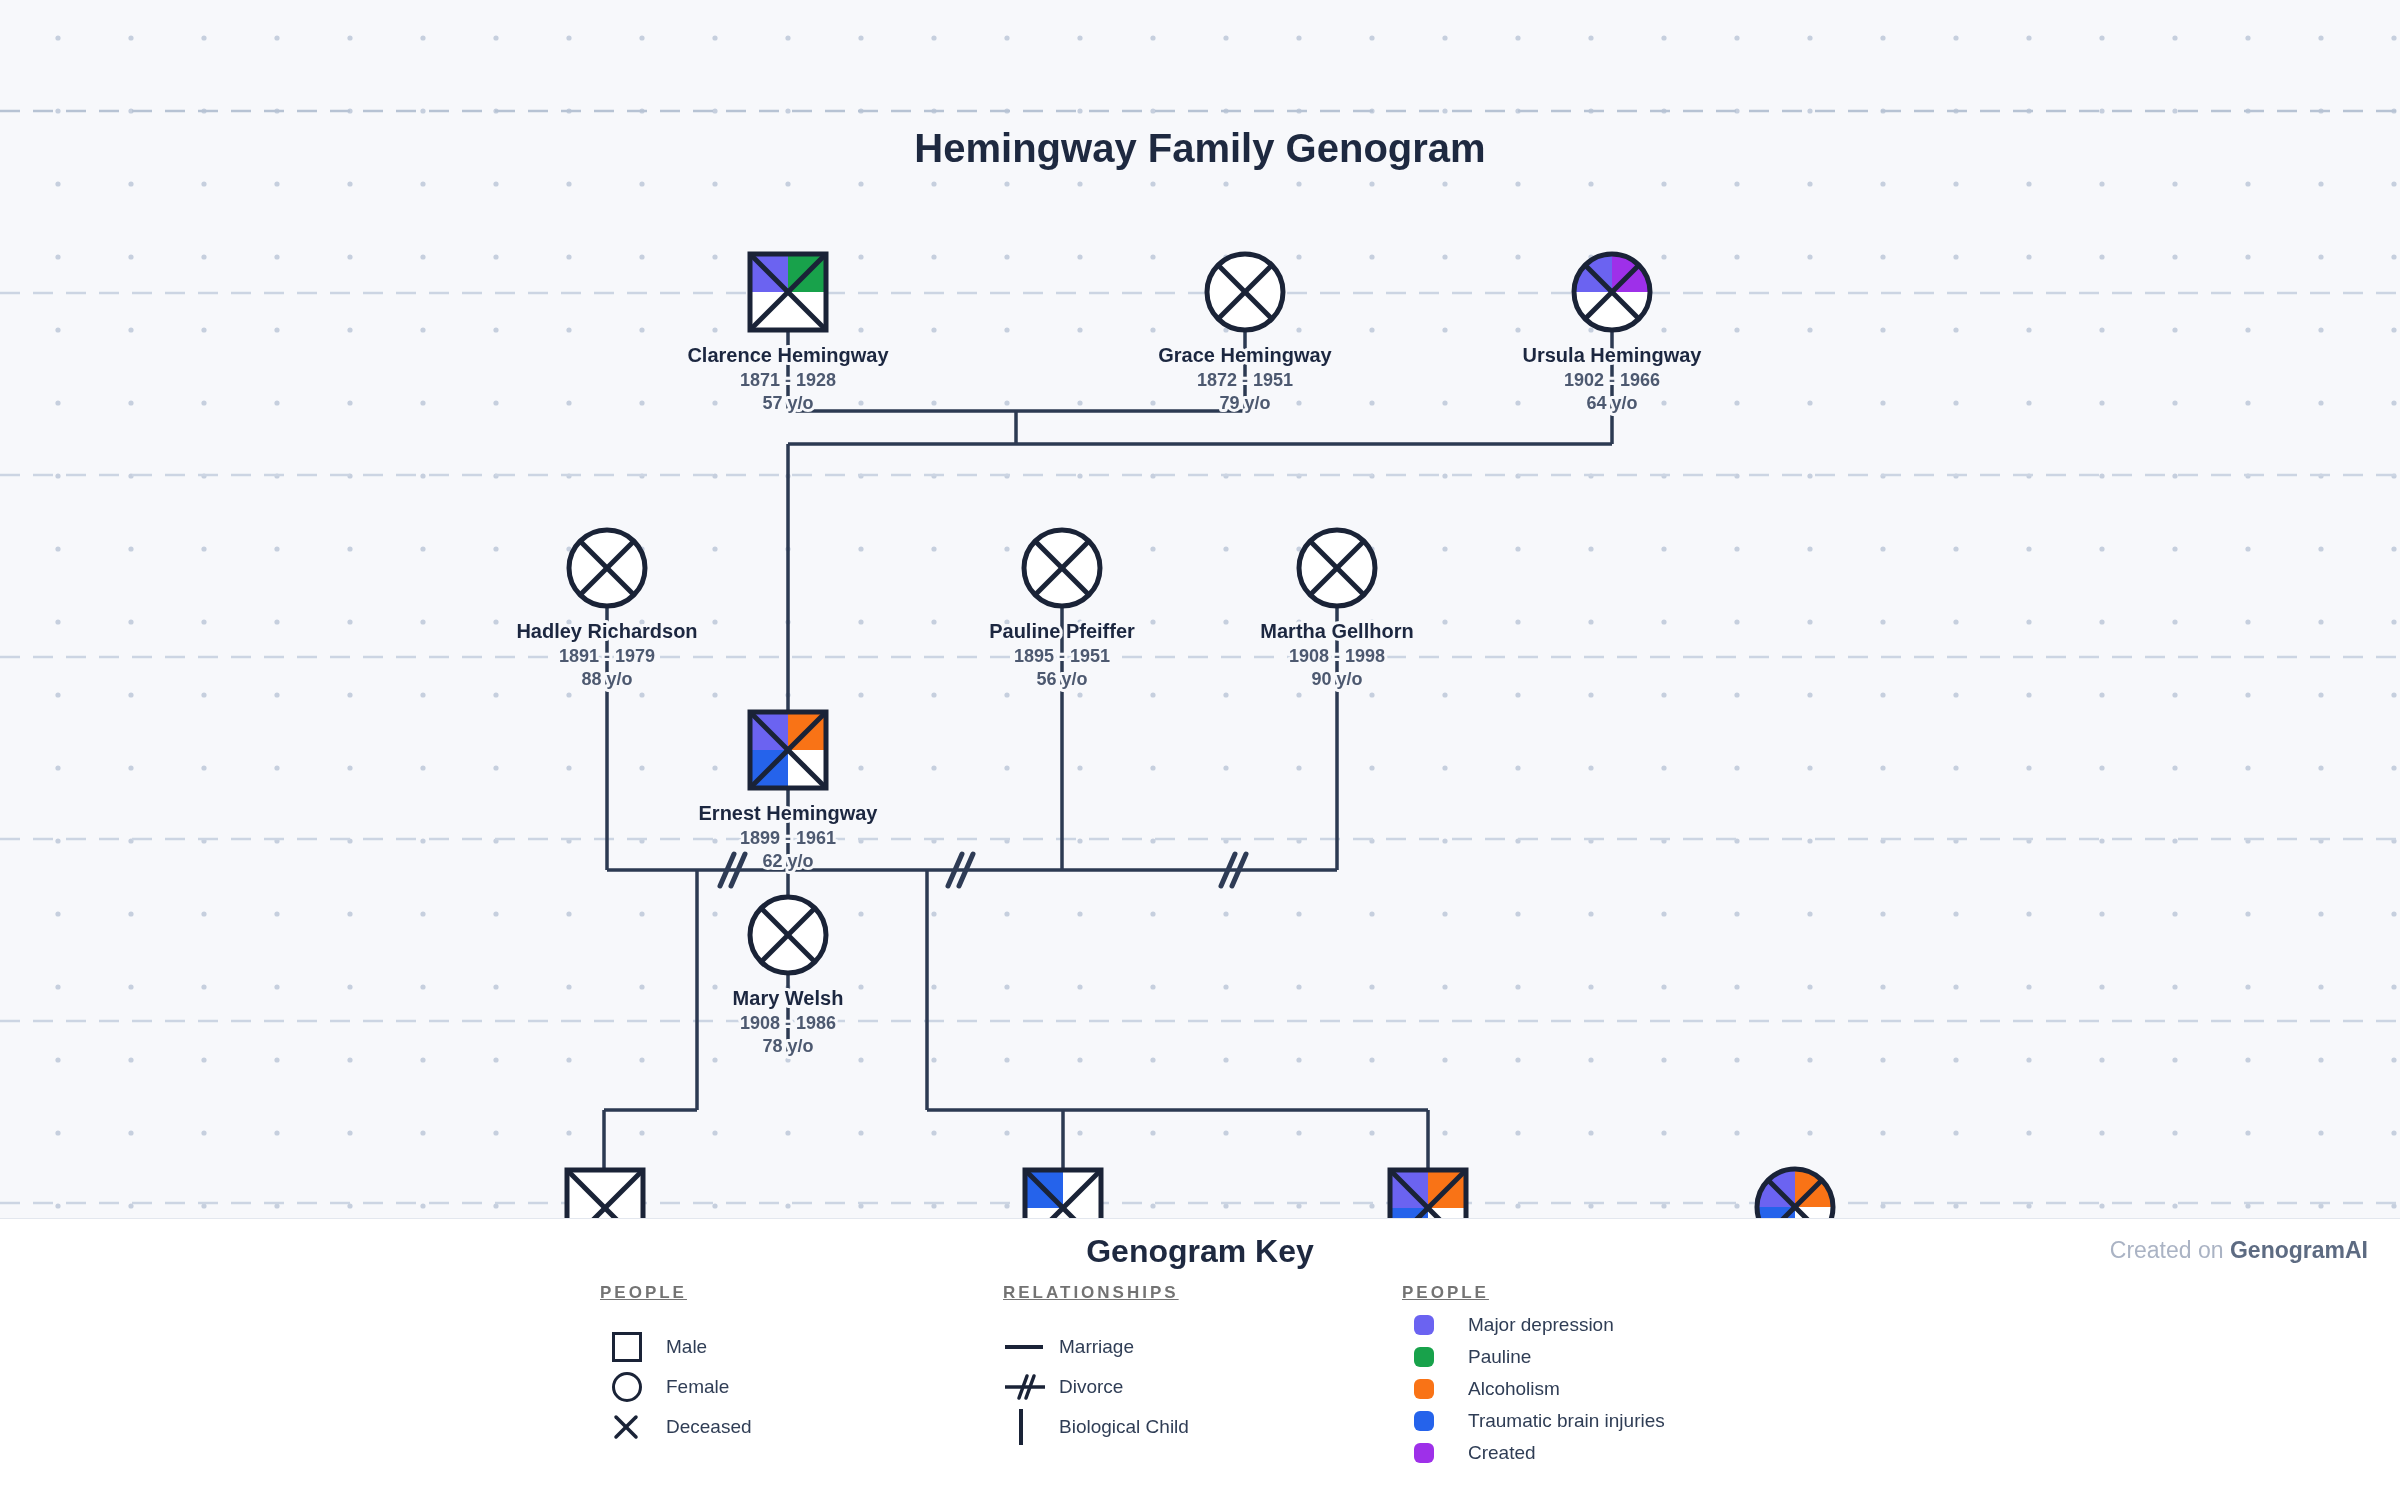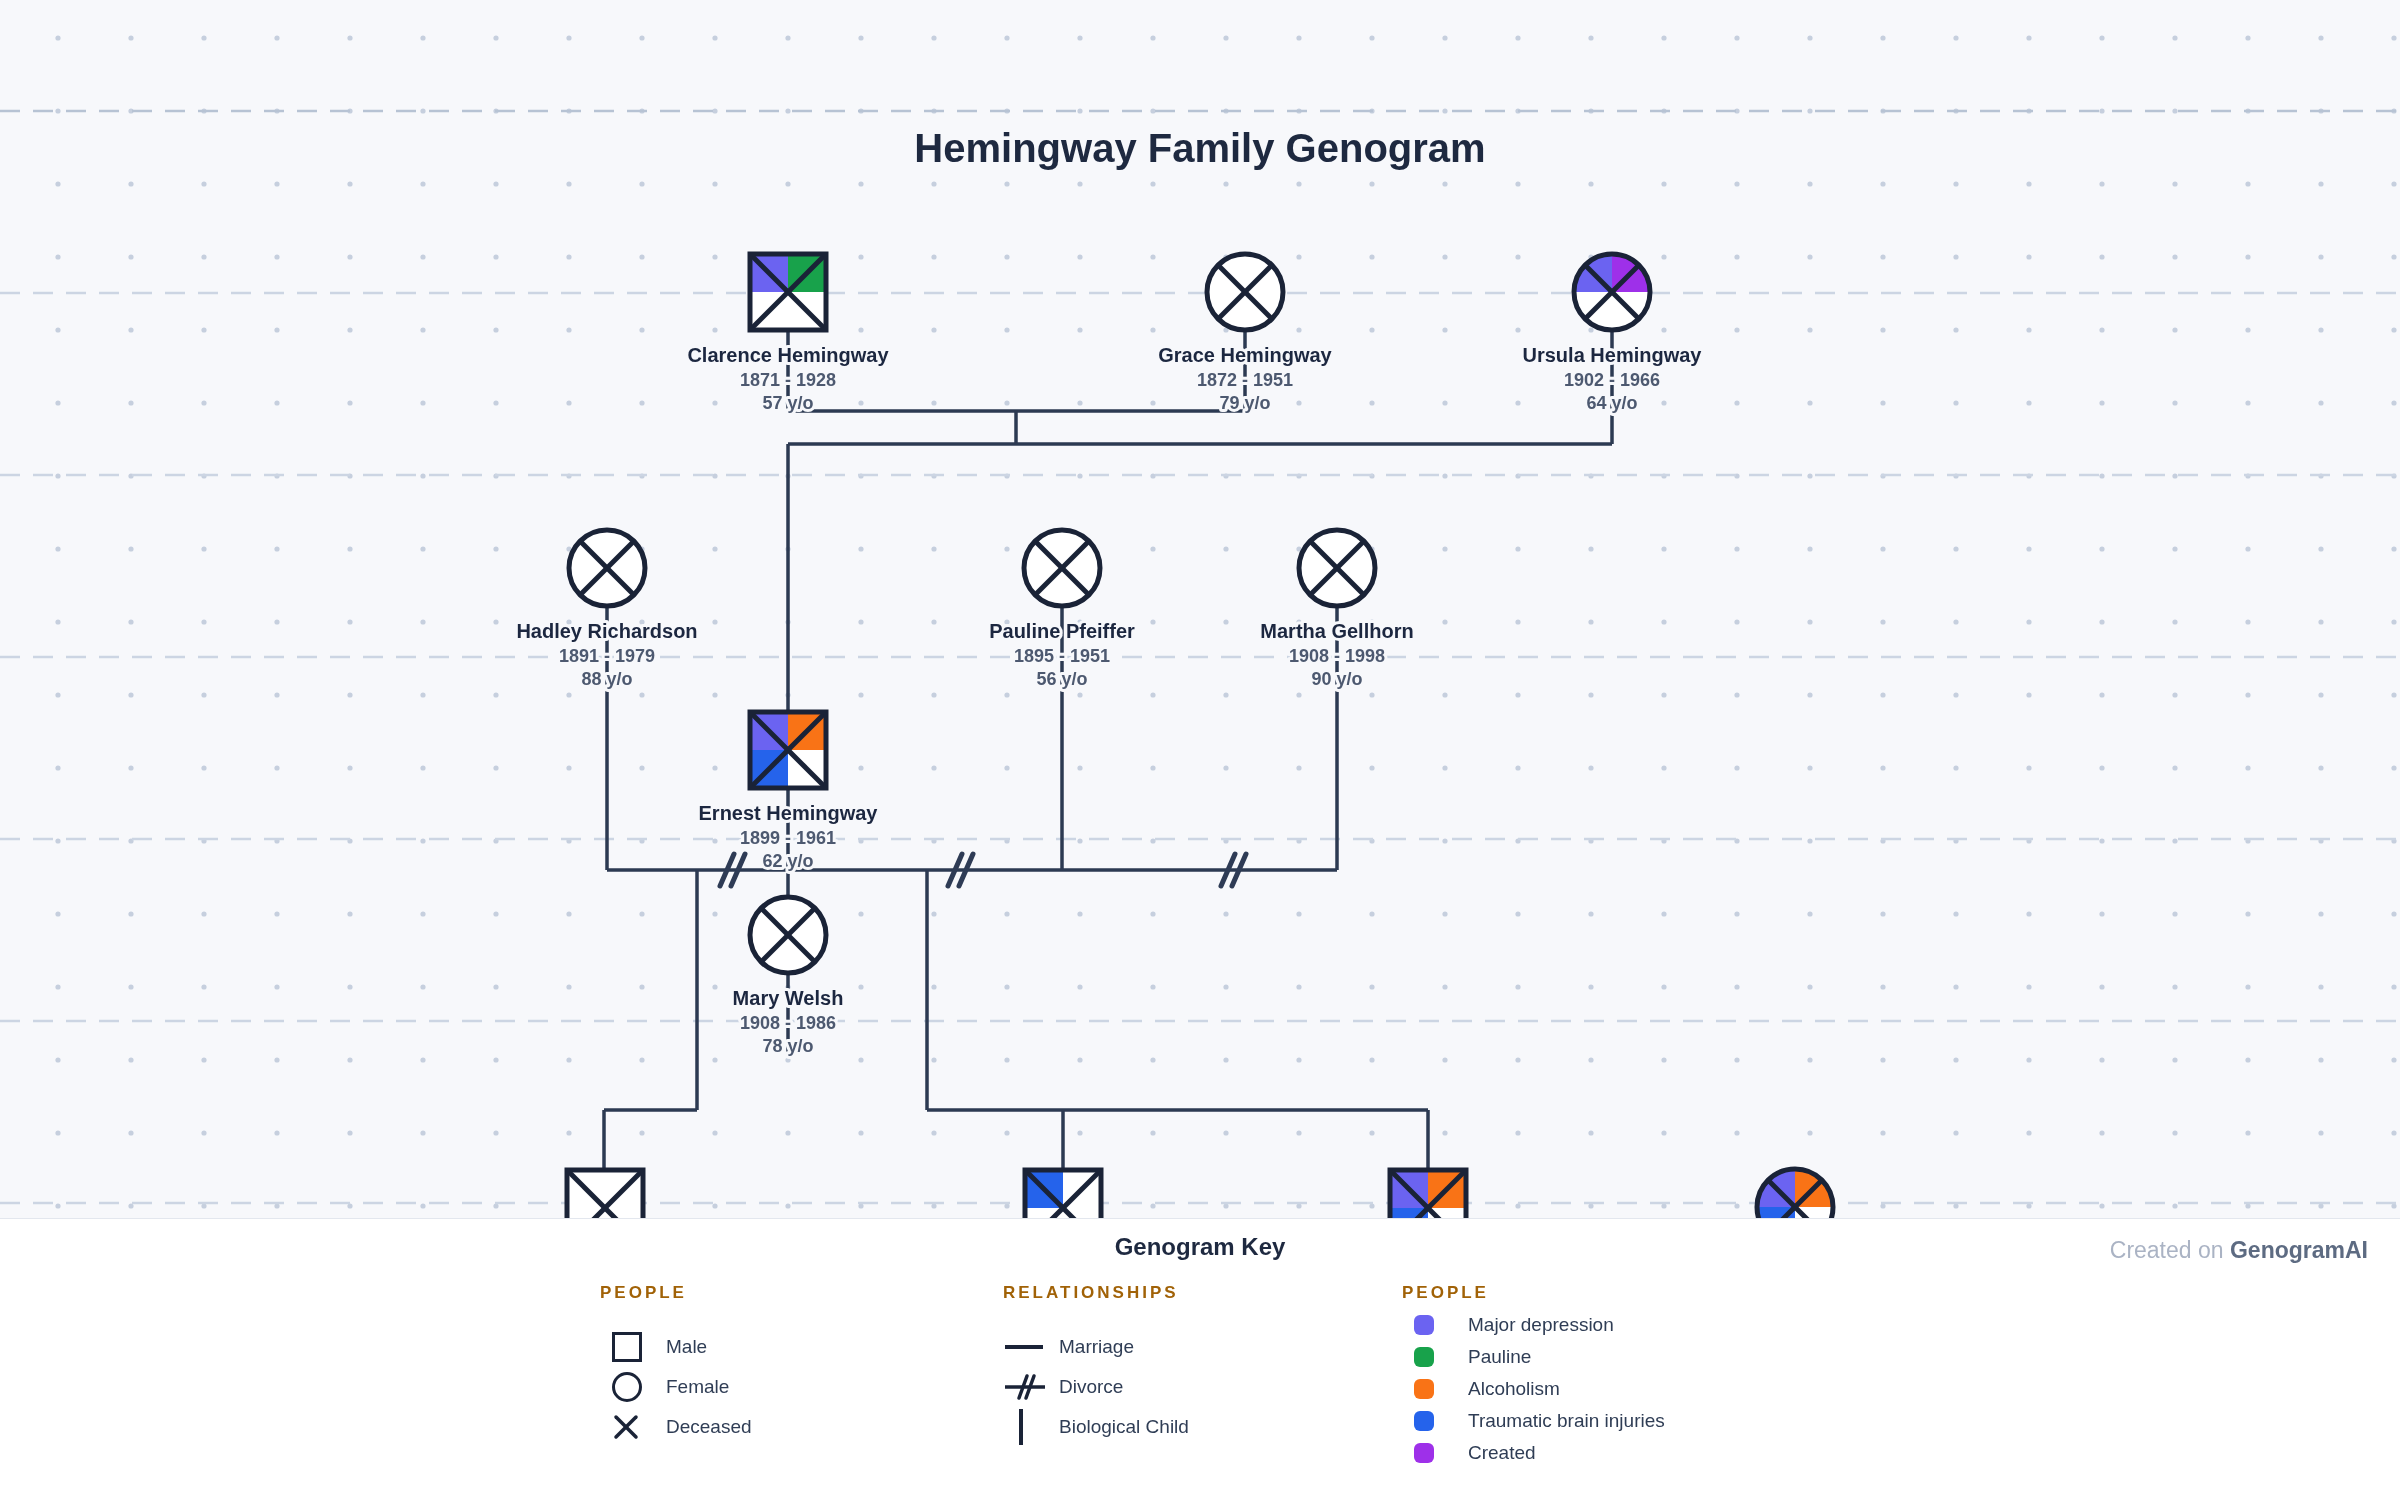--- a/index.html
+++ b/index.html
@@ -29,28 +29,28 @@
     position:absolute;left:0;top:1218px;width:2400px;height:282px;
     background:#ffffff;border-top:1px solid #e3e7ee;
   }
   .created{
     position:absolute;top:18px;right:32px;
     font-size:23px;color:#aab3c4;
   }
   .created b{color:#5d6b82;font-weight:700;}
   .key-title{
     position:absolute;top:14px;left:0;width:100%;text-align:center;
-    font-size:24px;font-weight:700;color:#1e2940;
+    font-size:32px;font-weight:700;color:#1e2940;
   }
   .key-col{position:absolute;top:64px;}
   .key-col.people{left:600px;}
   .key-col.relationships{left:1003px;}
   .key-col.medical{left:1402px;}
   .key-header{
-    font-size:17px;font-weight:700;color:#a16207;letter-spacing:3px;
+    font-size:17px;font-weight:700;color:#737373;letter-spacing:3px;text-decoration:underline;
   }
   .key-list{margin-top:24px;padding-left:12px;}
   .key-col.relationships .key-list{padding-left:2px;}
   .key-col.medical .key-list{margin-top:6px;}
   .key-row{display:flex;align-items:center;height:40px;}
   .key-col.medical .key-row{height:32px;}
   .key-row .ic{width:40px;display:flex;align-items:center;justify-content:flex-start;flex:none;}
   .key-row .lbl{font-size:19px;color:#2f3d55;margin-left:14px;white-space:nowrap;}
   .icon-male{width:24px;height:24px;border:3px solid #1a2337;background:#fff;display:inline-block;}
   .icon-female{width:24px;height:24px;border:3px solid #1a2337;border-radius:50%;background:#fff;display:inline-block;}

